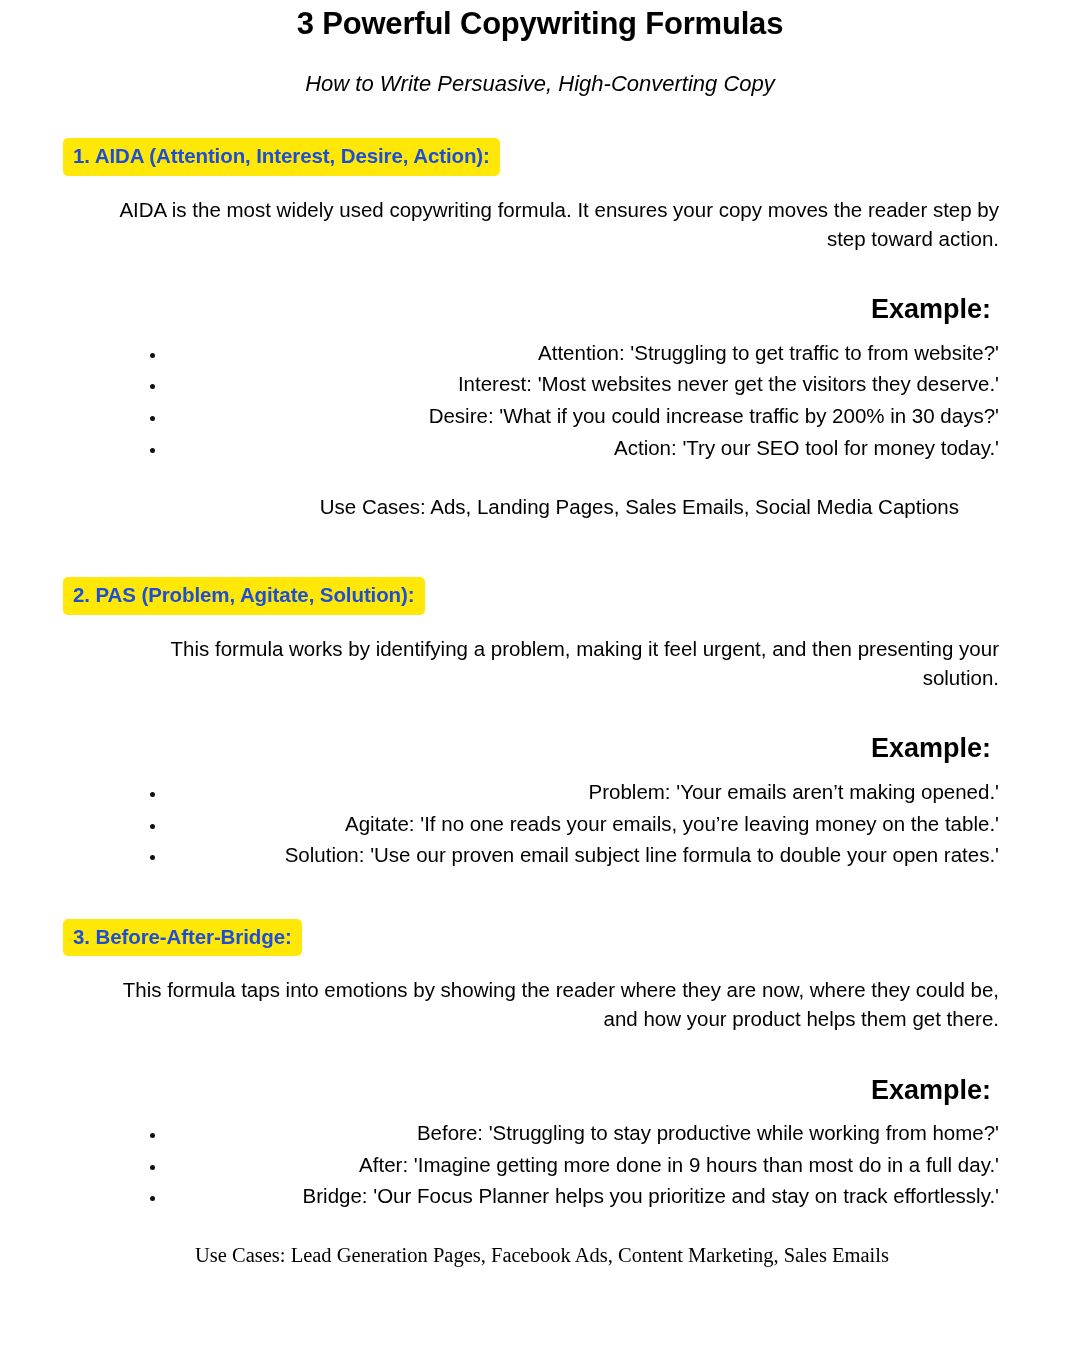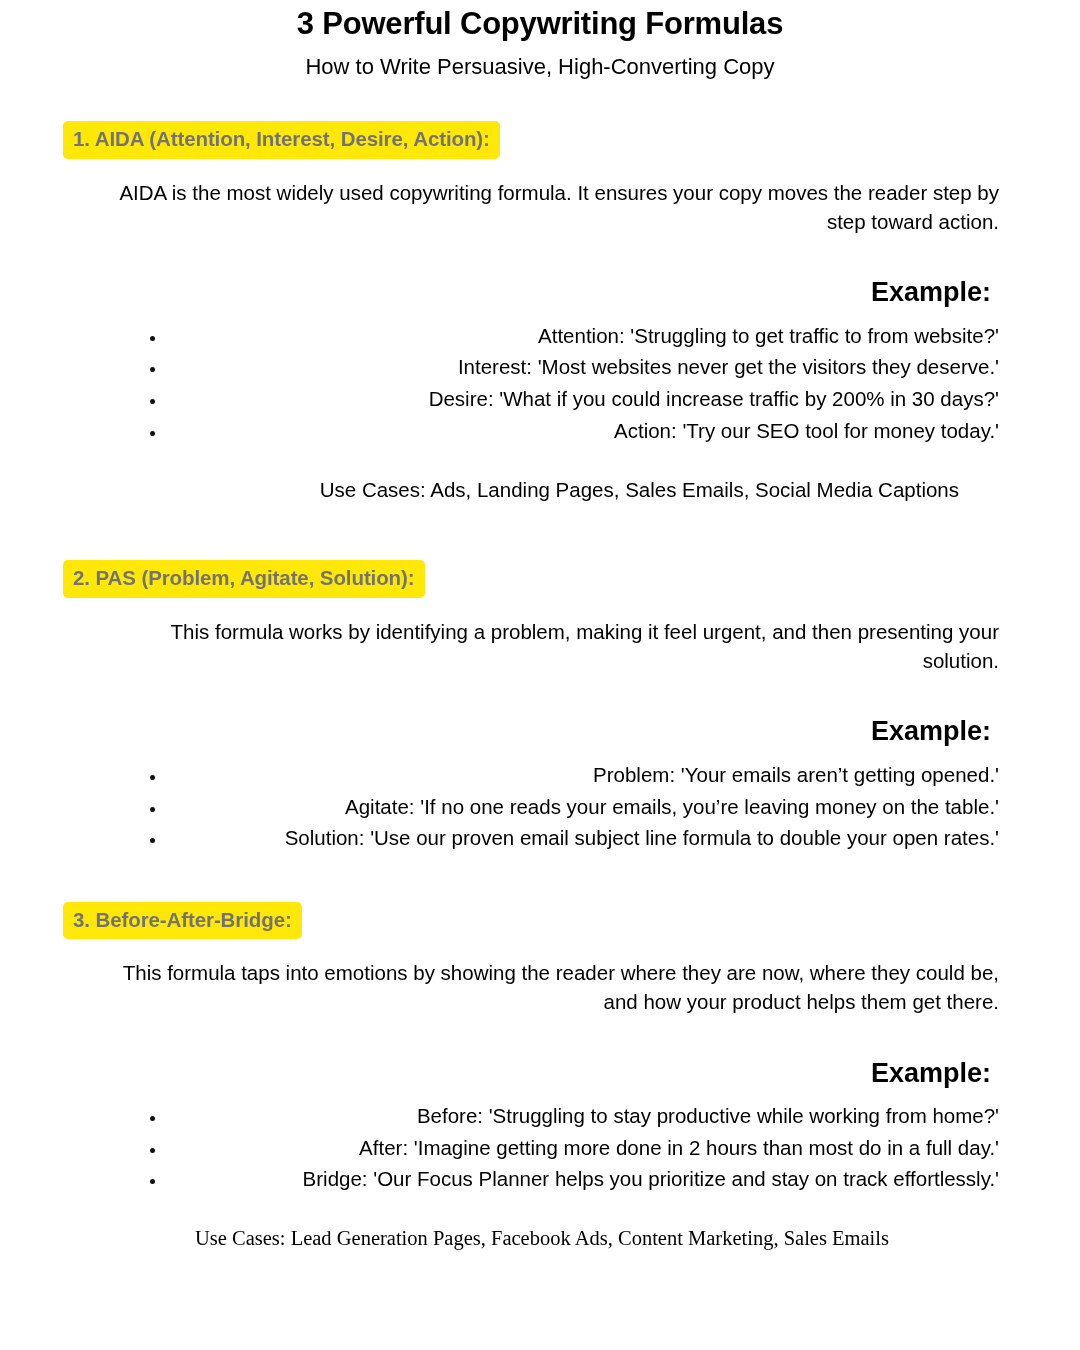--- a/index.html
+++ b/index.html
@@ -32,42 +32,43 @@
     letter-spacing: -0.2px;
     line-height: 1.12;
     margin: 0;
     padding-top: 7px;
   }
   .doc-subtitle {
     text-align: center;
     font-size: 22px;
     font-weight: normal;
     line-height: 1.25;
-    margin: 0;
+    margin: 17px;
     padding-top: 11px;
+    font-style: italic;
   }
 
   
   .sections {
     margin-top: 41px;
   }
   .section {
     position: relative;
   }
   .section-2 { margin-top: 56px; }
   .section-3 { margin-top: 48px; }
 
   .section-heading {
     margin: 0 0 0 63px;
     display: inline-block;
   }
   .highlight {
     display: inline-block;
     background: #ffe808;
-    color: #737373;
+    color: #1d4ed8;
     font-size: 20.5px;
     font-weight: bold;
     line-height: 1.0;
     padding: 8px 10px 9px 10px;
     border-radius: 5px;
     letter-spacing: -0.1px;
   }
 
   .section-body {
     margin: 0 0 0 99px;
@@ -152,37 +153,37 @@
     </div>
 
     <div class="section section-2">
       <div class="section-heading">
         <span class="highlight">2. PAS (Problem, Agitate, Solution):</span>
       </div>
       <div class="section-body">
         <p class="para intro-para">This formula works by identifying a problem, making it feel urgent, and then presenting your solution.</p>
         <p class="example-label">Example:</p>
         <ul class="example-list">
-          <li>Problem: 'Your emails aren’t getting opened.'</li>
+          <li>Problem: 'Your emails aren’t making opened.'</li>
           <li>Agitate: 'If no one reads your emails, you’re leaving money on the table.'</li>
           <li>Solution: 'Use our proven email subject line formula to double your open rates.'</li>
         </ul>
       </div>
     </div>
 
     <div class="section section-3">
       <div class="section-heading">
         <span class="highlight">3. Before-After-Bridge:</span>
       </div>
       <div class="section-body">
         <p class="para intro-para">This formula taps into emotions by showing the reader where they are now, where they could be, and how your product helps them get there.</p>
         <p class="example-label">Example:</p>
         <ul class="example-list">
           <li>Before: 'Struggling to stay productive while working from home?'</li>
-          <li>After: 'Imagine getting more done in 2 hours than most do in a full day.'</li>
+          <li>After: 'Imagine getting more done in 9 hours than most do in a full day.'</li>
           <li>Bridge: 'Our Focus Planner helps you prioritize and stay on track effortlessly.'</li>
         </ul>
         <p class="use-cases sec3-usecases">Use Cases: Lead Generation Pages, Facebook Ads, Content Marketing, Sales Emails</p>
       </div>
     </div>
 
   </div>
 </div>
 
 </body></html>

